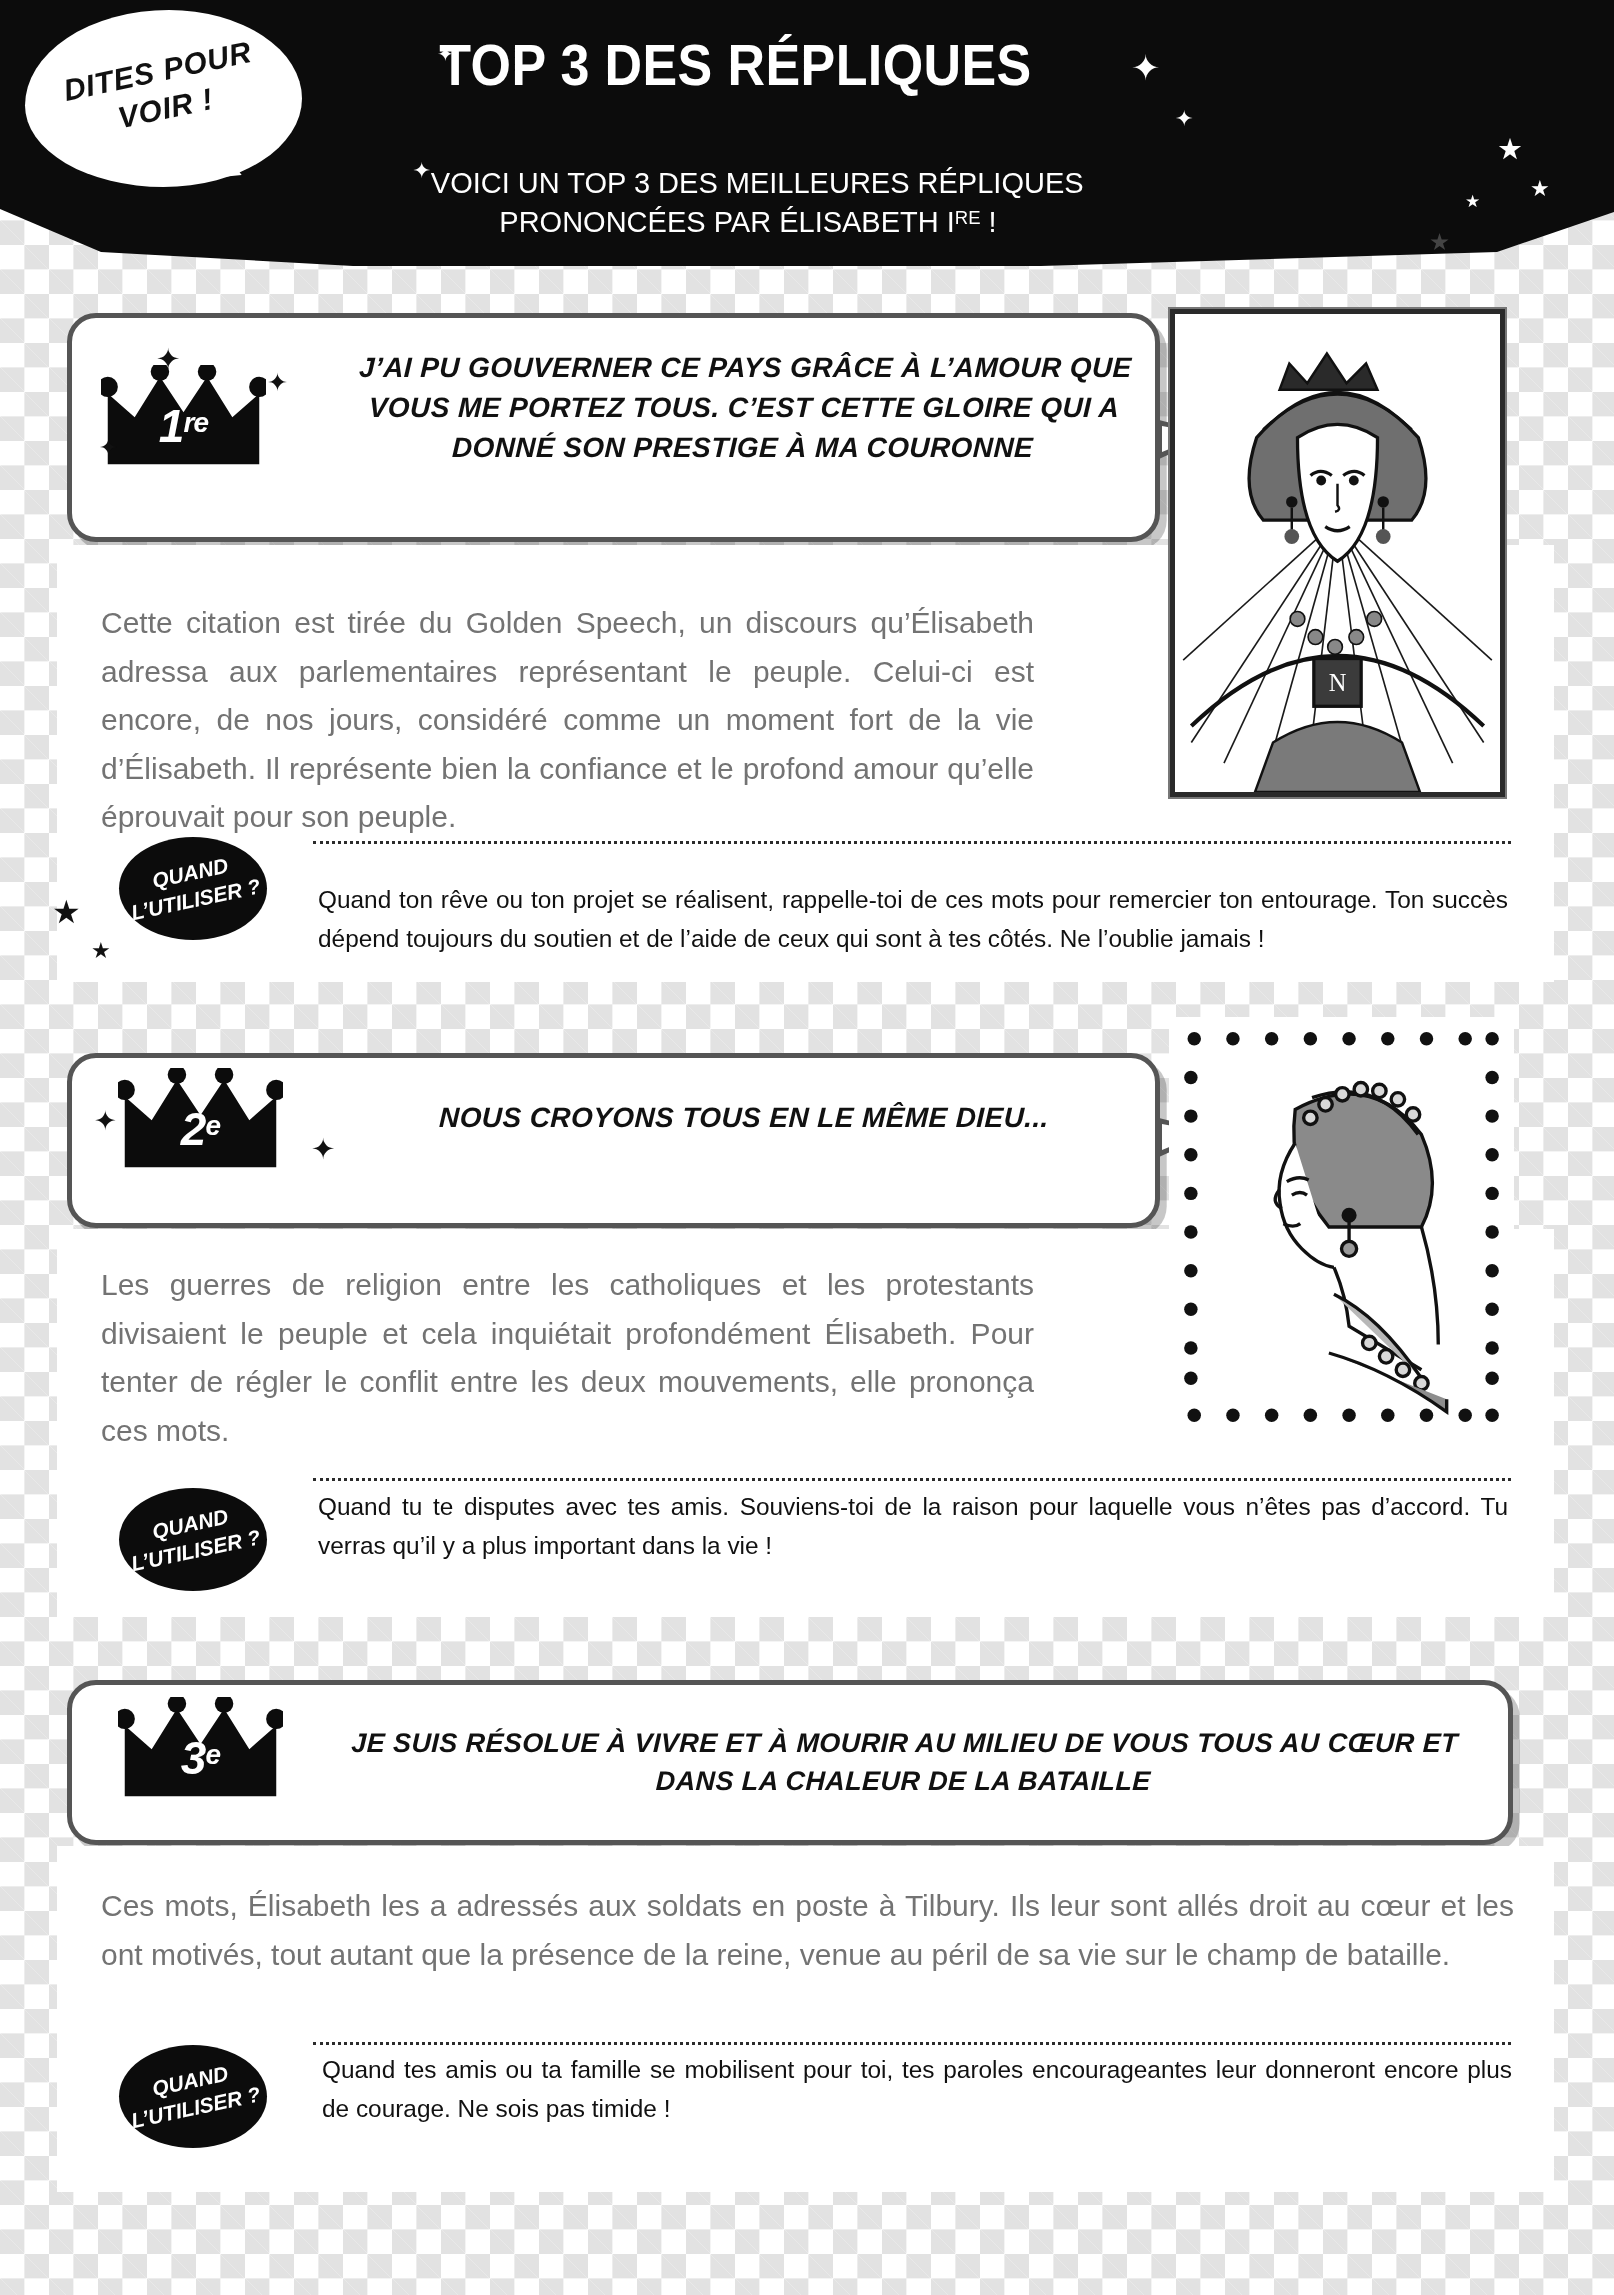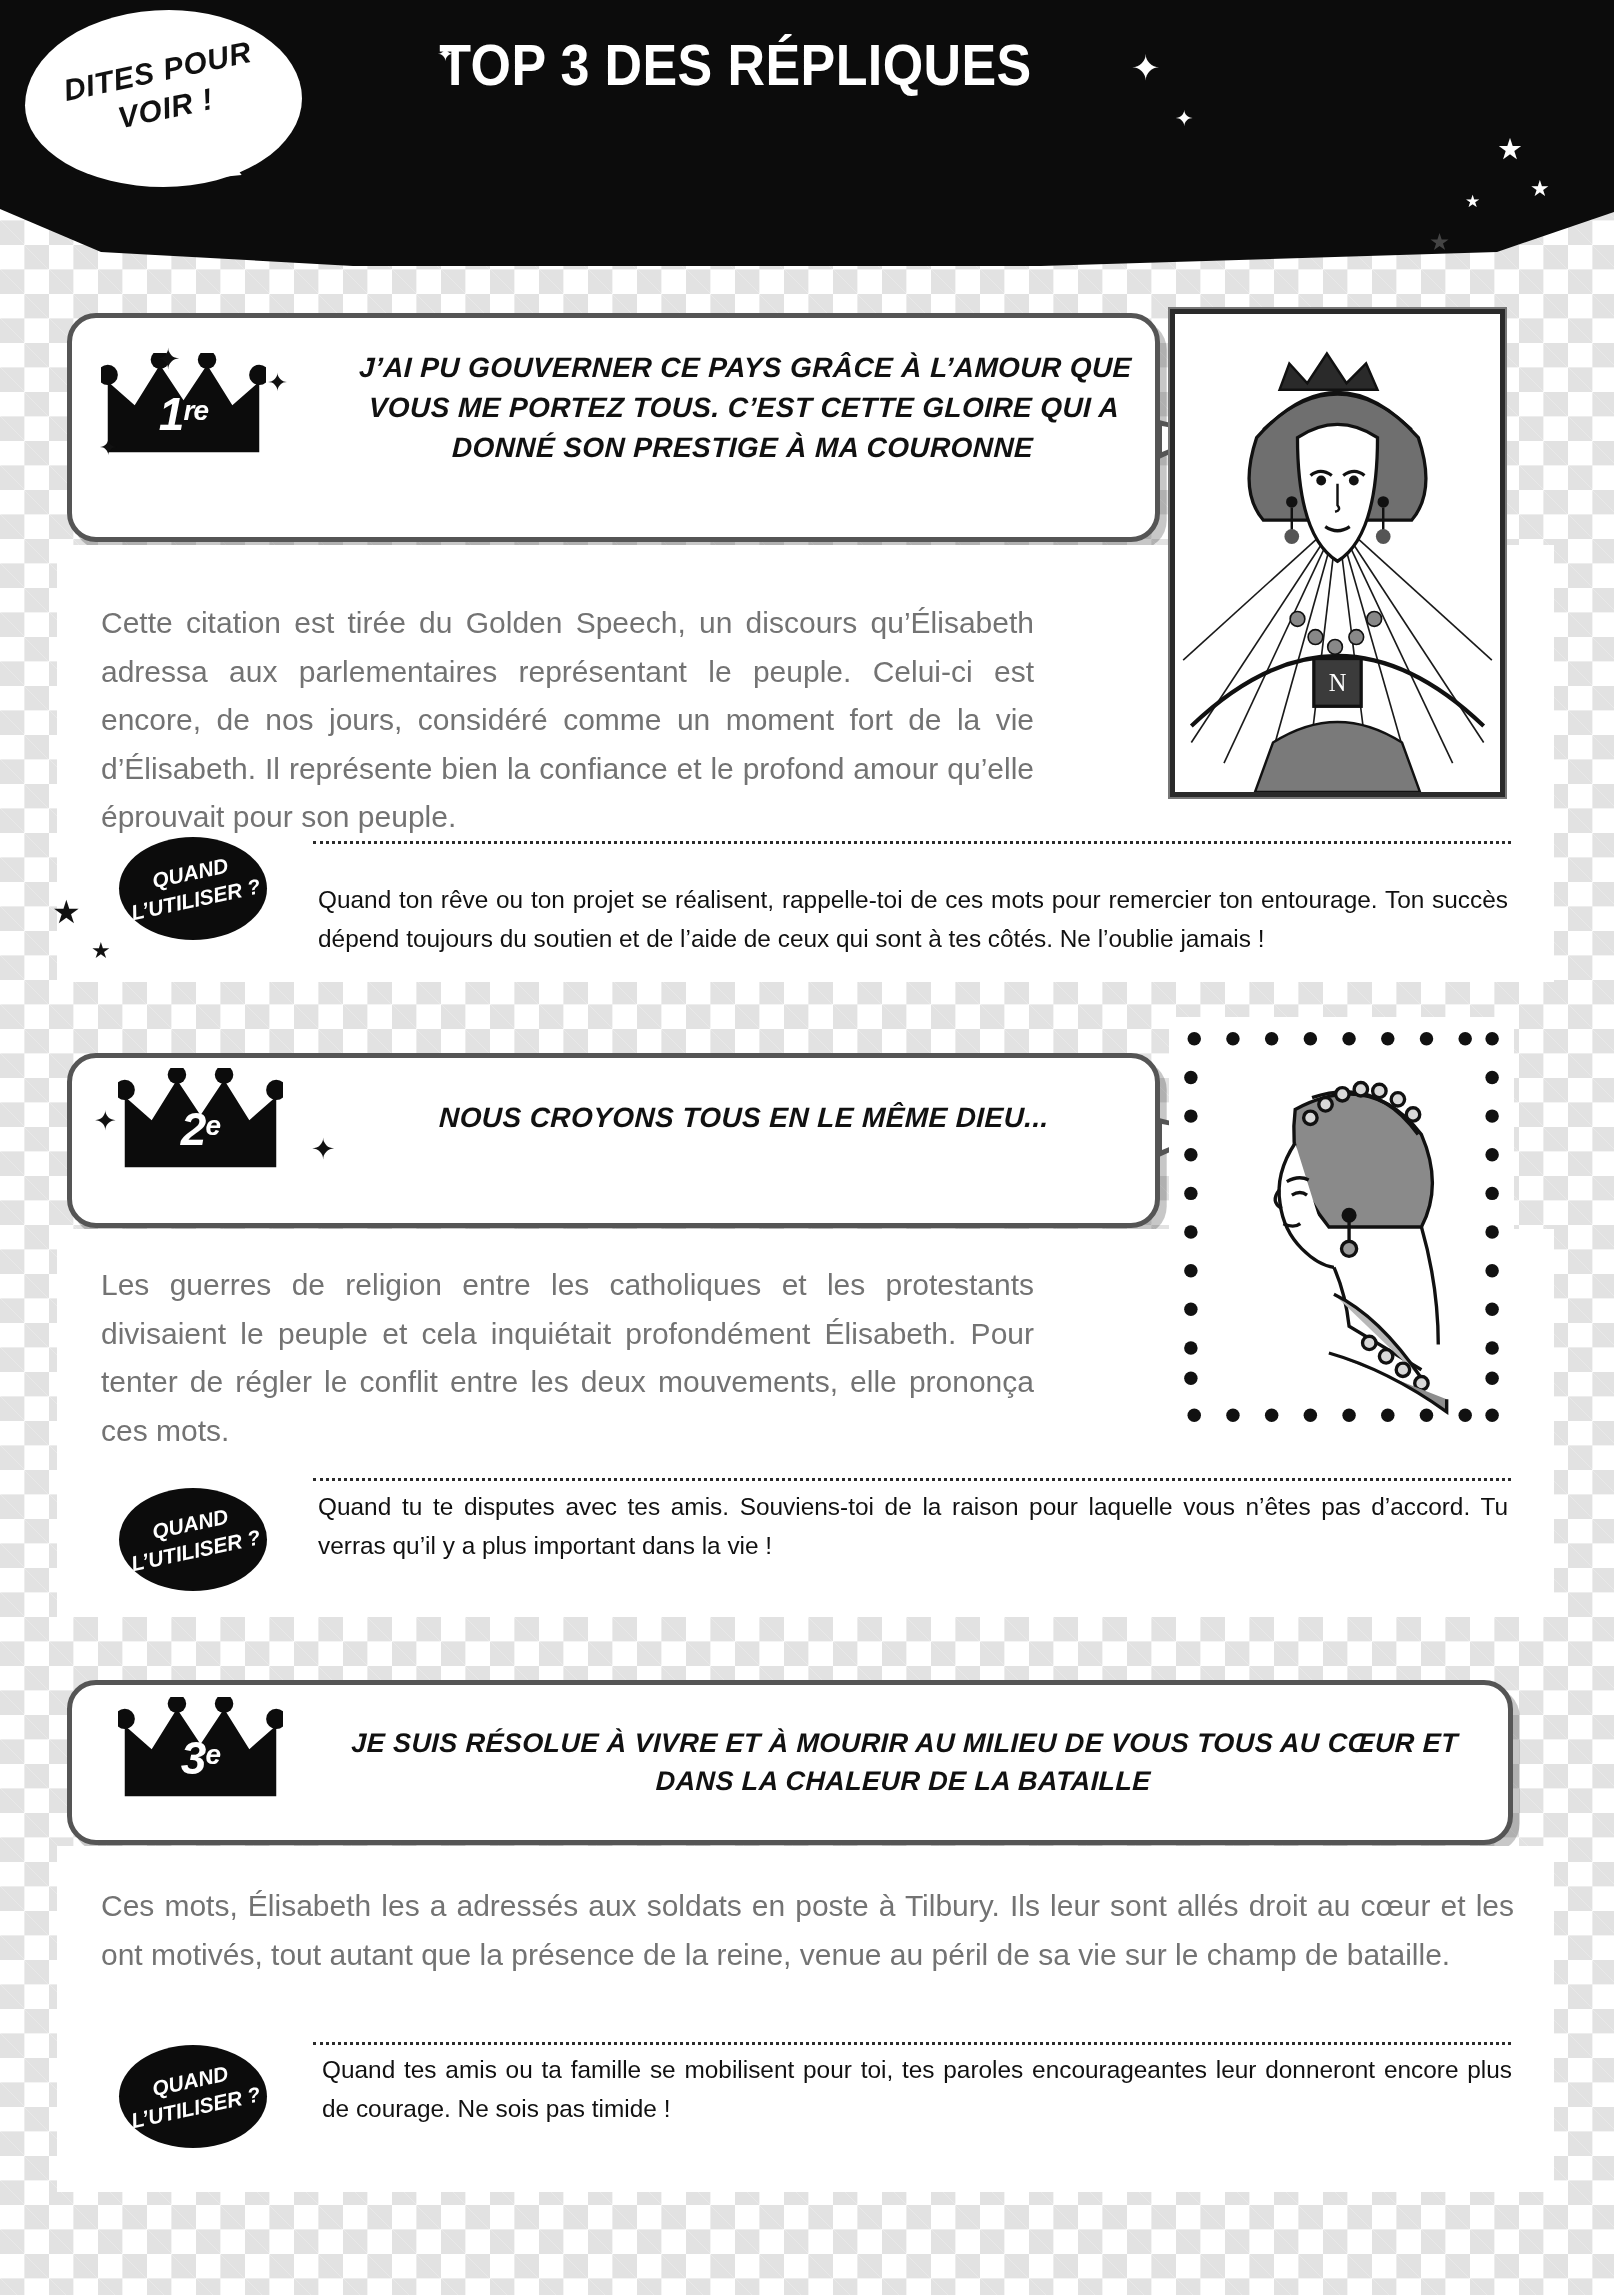--- a/index.html
+++ b/index.html
@@ -267,31 +267,35 @@
   <span class="spark" style="left:437px; top:44px; font-size:20px;">✦</span>
 
   <div class="dites-bubble"></div>
   <div class="dites-tail"></div>
   <div class="dites-text">DITES POUR VOIR !</div>
 
   <div class="header-title">
     <span>TOP 3 DES RÉPLIQUES</span>
   </div>
 
+  <div class="header-sub">
+    <span class="title-sup">✦</span><span>VOICI UN TOP 3 DES MEILLEURES RÉPLIQUES</span><br>
+    <span>PRONONCÉES PAR ÉLISABETH I</span><span class="small-sup">RE</span><span> !</span>
+  </div>
 
 </div>
 
 <div class="section">
 
   <div class="quote-bubble" style="left:67px; top:313px; width:1093px; height:229px;">
     <div class="quote-text" style="left:277px; top:30px; width:790px;">J’AI PU GOUVERNER CE PAYS GRÂCE À L’AMOUR QUE VOUS ME PORTEZ TOUS. C’EST CETTE GLOIRE QUI A DONNÉ SON PRESTIGE À MA COURONNE</div>
   </div>
   <div class="quote-tail" style="left:1159px; top:420px;"></div>
 
-  <div class="crown" style="left:101px; top:353px;">
+  <div class="crown" style="left:101px; top:365px;">
     <svg viewBox="0 0 196 120" class="face-svg" aria-hidden="true">
       <path d="M8 118 L8 34 L40 62 L70 14 L98 56 L126 14 L156 62 L188 34 L188 118 Z" fill="#0c0c0c"></path>
       <circle cx="8" cy="26" r="12" fill="#0c0c0c"></circle>
       <circle cx="70" cy="8" r="11" fill="#0c0c0c"></circle>
       <circle cx="126" cy="8" r="11" fill="#0c0c0c"></circle>
       <circle cx="188" cy="26" r="12" fill="#0c0c0c"></circle>
     </svg>
     <div class="crown-label">
       <span>1</span><span class="sup">re</span>
     </div>

